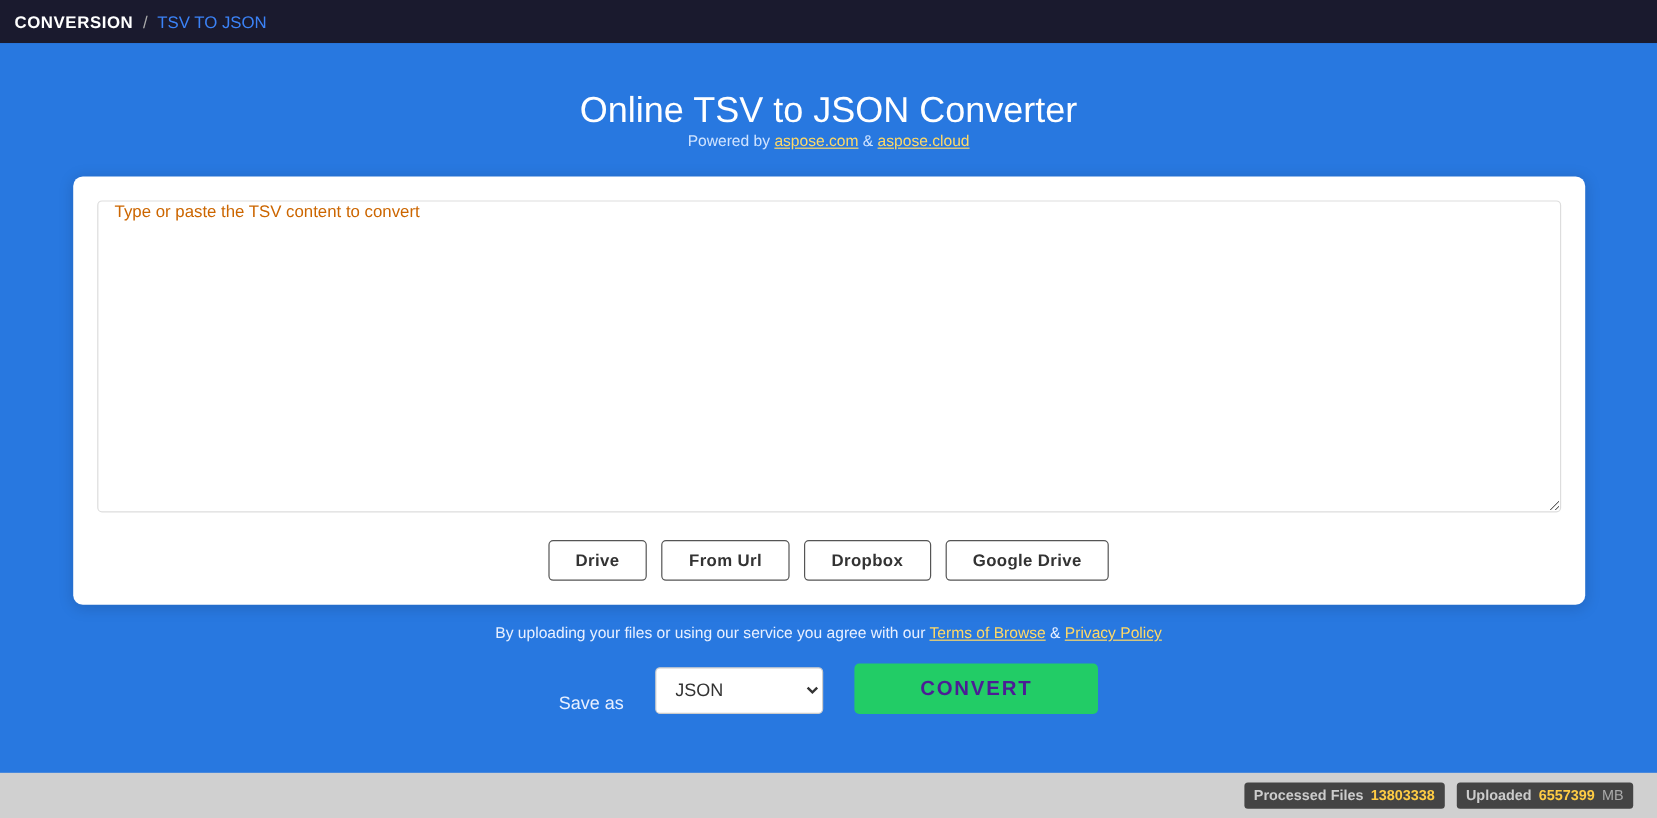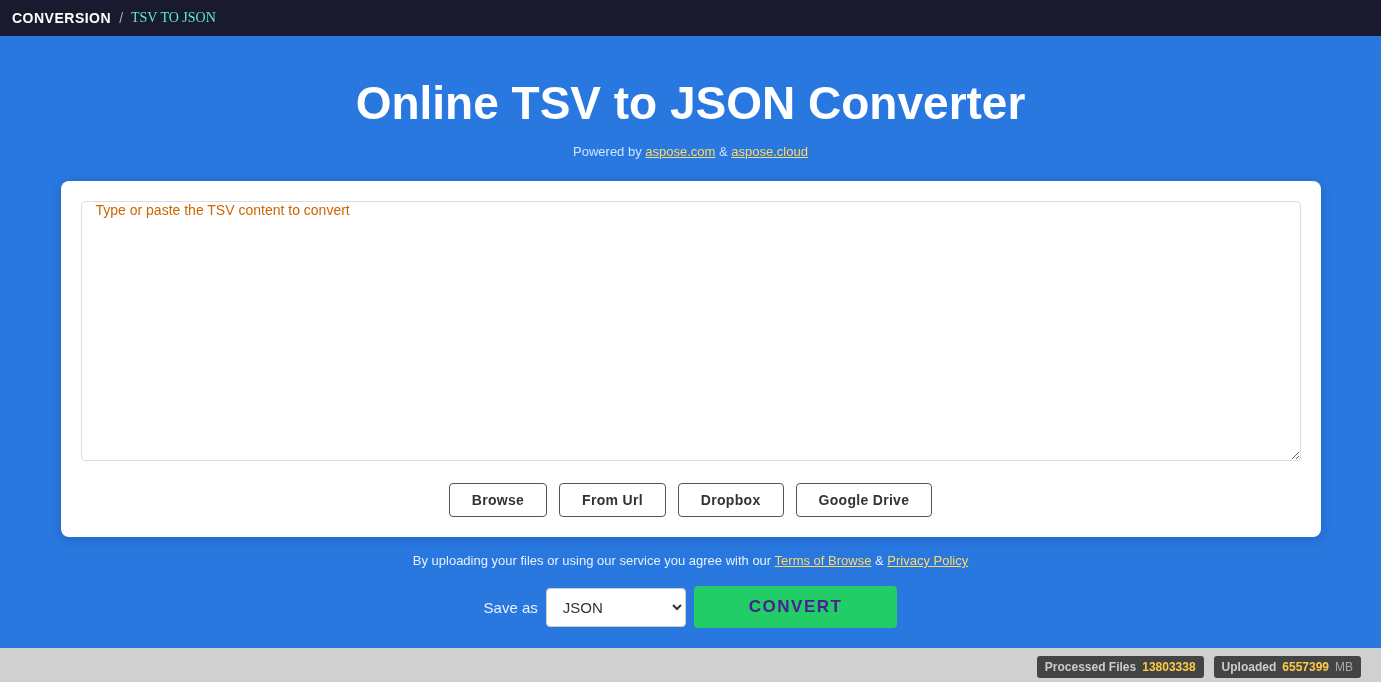--- a/index.html
+++ b/index.html
@@ -22,39 +22,37 @@
       color: #ffffff;
       font-size: 14px;
       font-weight: 600;
       letter-spacing: 0.5px;
     }
     .topbar-sep {
       color: #aaaaaa;
       font-size: 14px;
     }
     .topbar-page {
-      color: #5eead4;
-      font-size: 14px;
-      font-family: Liberation Serif, serif;
+      color: #3b82f6;
+      font-size: 14px;
     }
     
     .main-content {
       flex: 1;
       display: flex;
       flex-direction: column;
       align-items: center;
       padding: 40px 20px 20px 20px;
       background-color: #2878e0;
     }
     .page-title {
       color: #ffffff;
-      font-size: 46px;
-      font-weight: 700;
-      text-align: center;
-      margin-bottom: 14px;
+      font-size: 30px;
+      font-weight: 400;
+      text-align: center;
     }
     .page-subtitle {
       color: #e8f0ff;
       font-size: 15px;
       text-align: center;
       margin-bottom: 10px;
     }
     .powered-by {
       color: #d0e4ff;
       font-size: 13px;
@@ -114,23 +112,23 @@
       font-size: 13px;
       margin-top: 16px;
     }
     .terms-row a {
       color: #ffd966;
       text-decoration: underline;
     }
     
     .save-as-row {
       display: flex;
-      align-items: center;
+      align-items: flex-end;
       justify-content: center;
-      gap: 8px;
+      gap: 26px;
       margin-top: 18px;
     }
     .save-as-label {
       color: #e8f0ff;
       font-size: 15px;
       font-weight: 500;
     }
     .format-select {
       background: #ffffff;
       border: 1.5px solid #cccccc;
@@ -199,21 +197,21 @@
     <span>Powered by</span>
     <a href="#">aspose.com</a>
     <span>&amp;</span>
     <a href="#">aspose.cloud</a>
   </p>
 
   <div class="converter-card">
     <textarea class="tsv-textarea" placeholder="Type or paste the TSV content to convert" style=""></textarea>
 
     <div class="button-row">
-      <button class="file-btn">Browse</button>
+      <button class="file-btn">Drive</button>
       <button class="file-btn">From Url</button>
       <button class="file-btn">Dropbox</button>
       <button class="file-btn">Google Drive</button>
     </div>
   </div>
 
   <p class="terms-row">
     <span>By uploading your files or using our service you agree with our</span>
     <a href="#">Terms of Browse</a>
     <span>&amp;</span>

